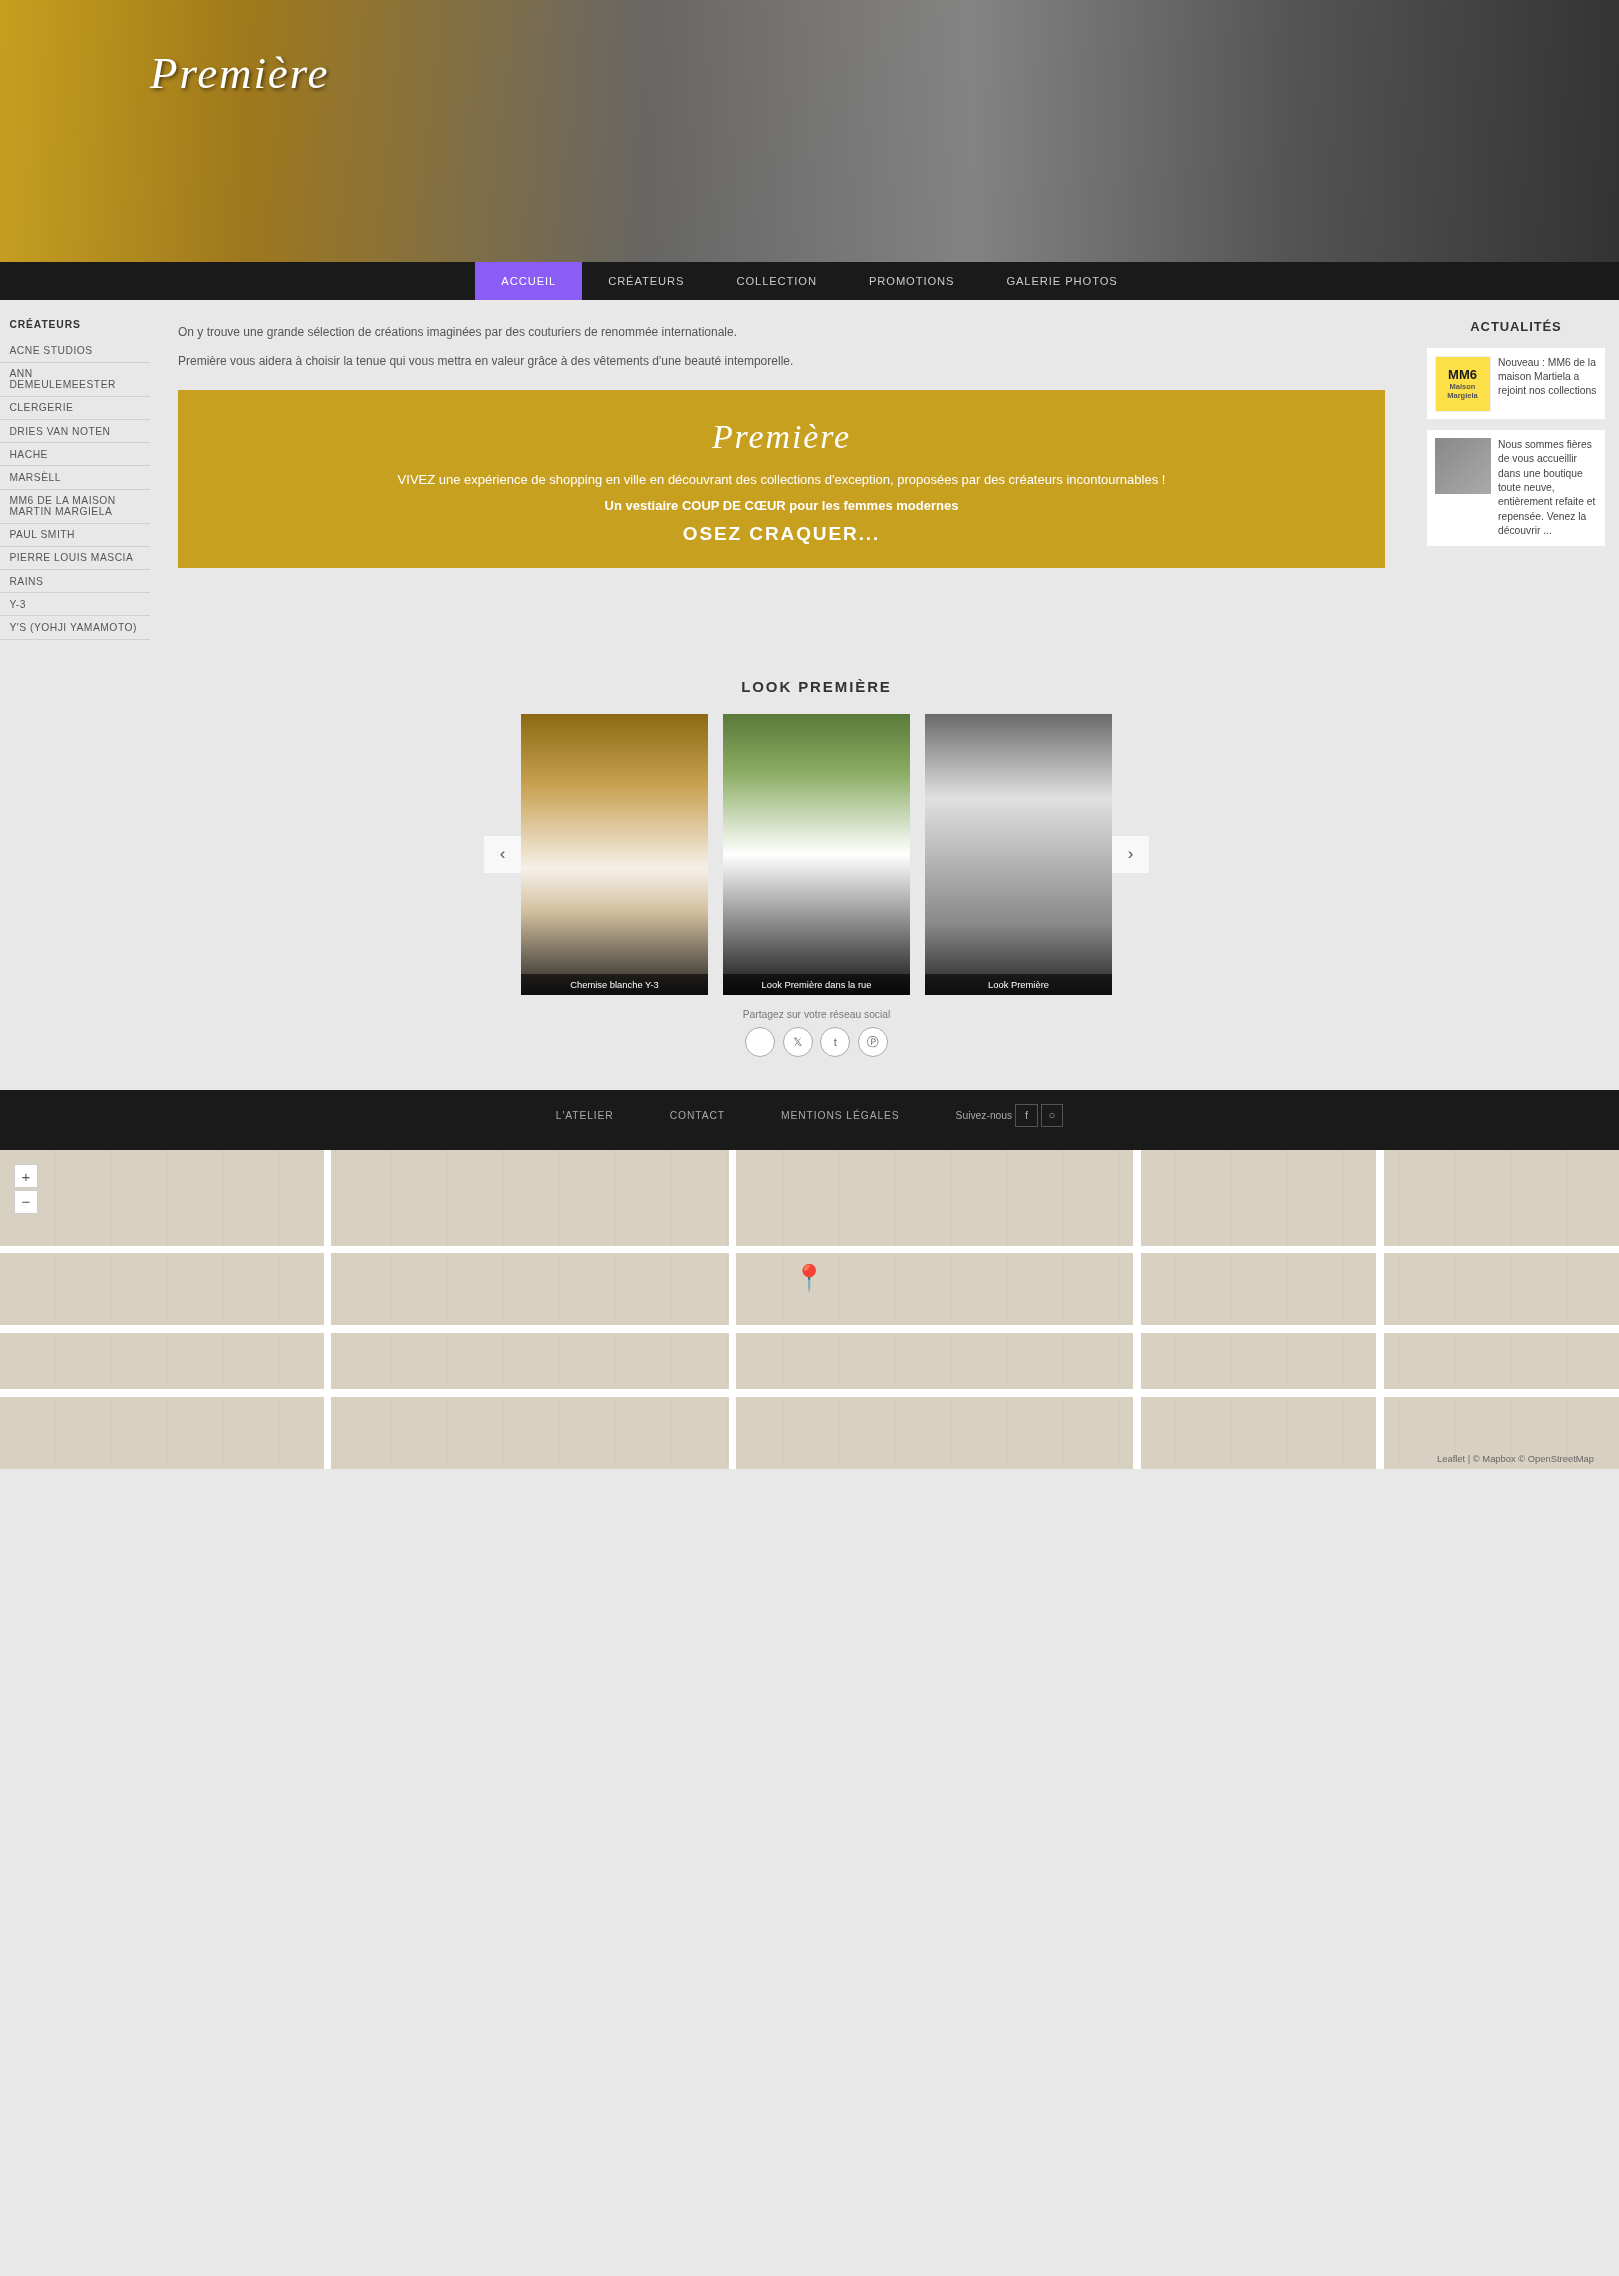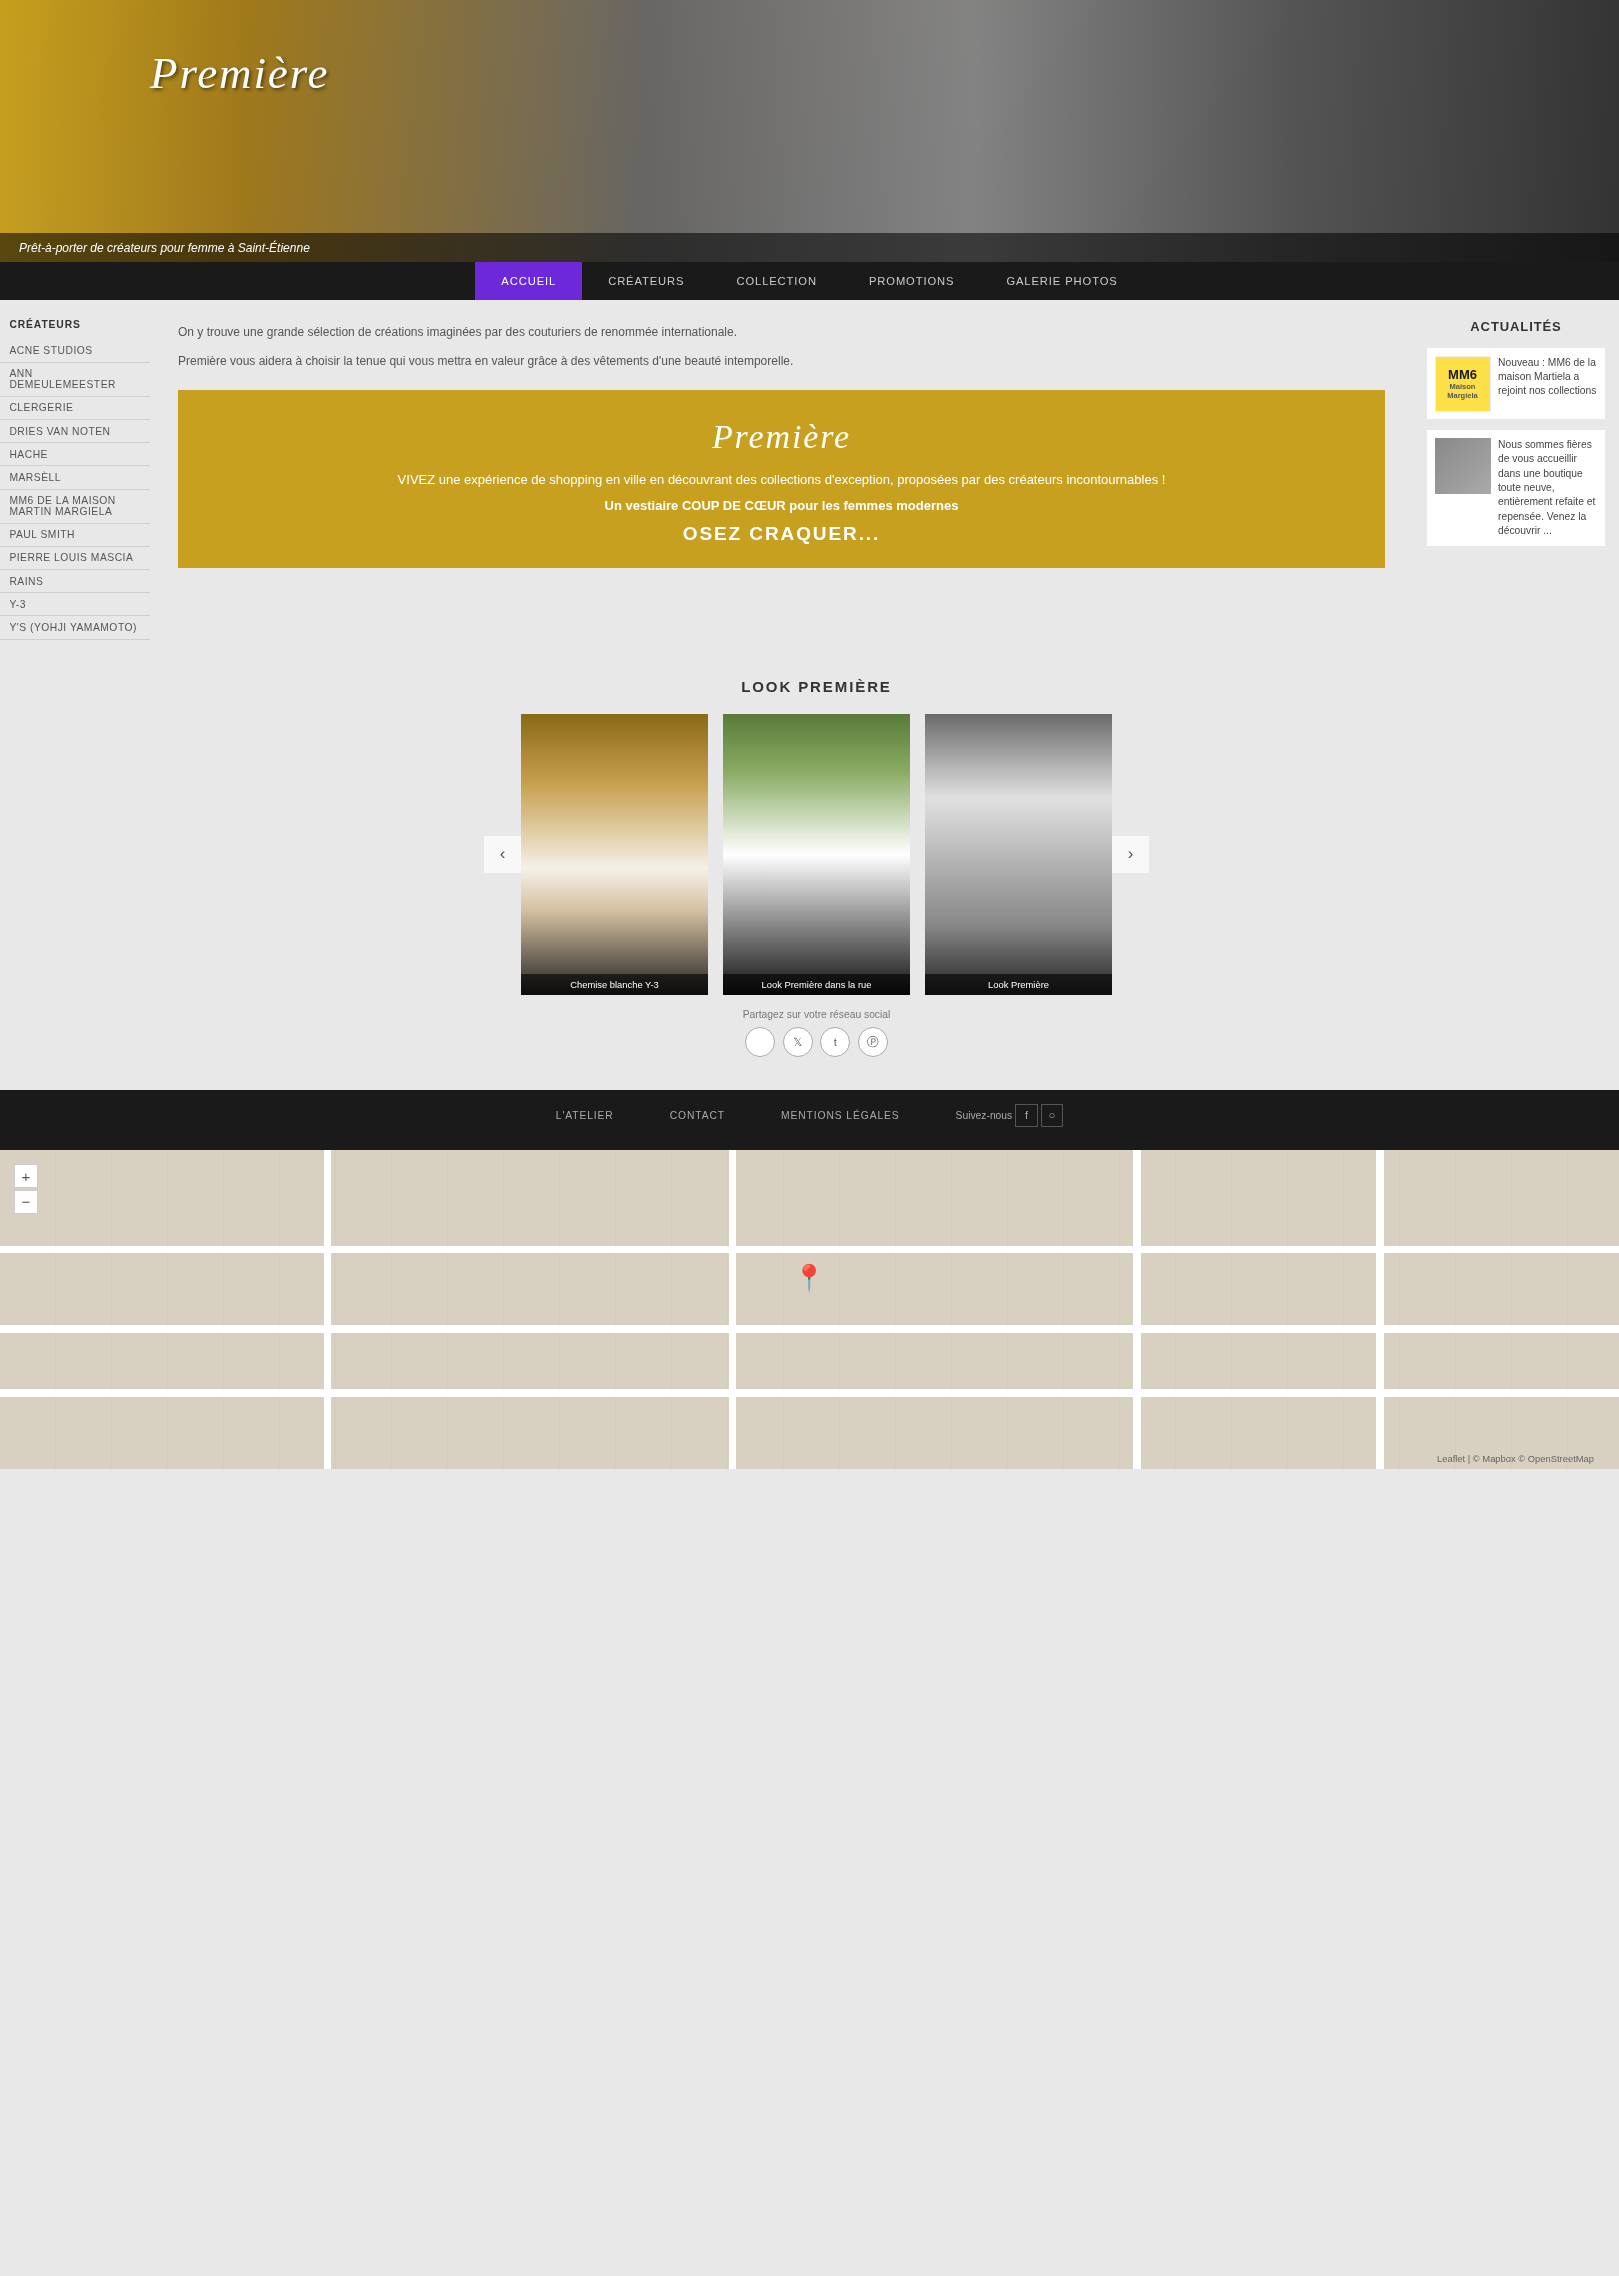--- a/index.html
+++ b/index.html
@@ -55,21 +55,21 @@
     nav a {
       color: #ccc;
       text-decoration: none;
       padding: 13px 26px;
       font-size: 11.2px;
       letter-spacing: 0.9px;
       text-transform: uppercase;
       display: block;
     }
     nav a.active {
-      background: #6d28d9;
+      background: #8b5cf6;
       color: #fff;
       text-align: right;
     }
 
     
     .sidebar {
       width: 150px;
       min-width: 150px;
       padding: 19px 0;
       background: #e8e8e8;
@@ -411,23 +411,20 @@
       display: flex;
       max-width: 1620px;
       margin: 0 auto;
     }
   </style>
 </head>
 <body>
 
 <div class="hero">
   <div class="hero-logo">Première</div>
-  <div class="hero-overlay">
-    <span class="hero-subtitle">Prêt-à-porter de créateurs pour femme à Saint-Étienne</span>
-  </div>
 </div>
 
 <nav>
   <a href="#" class="active">ACCUEIL</a>
   <a href="#">CRÉATEURS</a>
   <a href="#">COLLECTION</a>
   <a href="#">PROMOTIONS</a>
   <a href="#">GALERIE PHOTOS</a>
 </nav>
 

